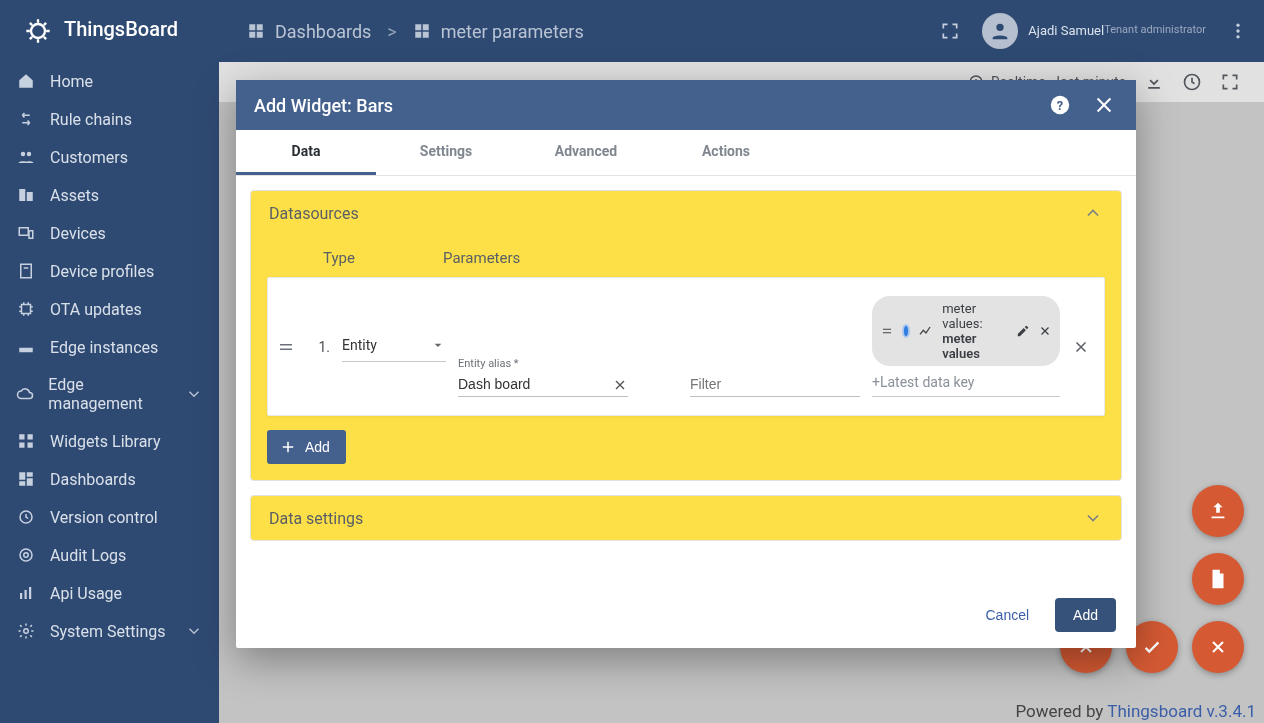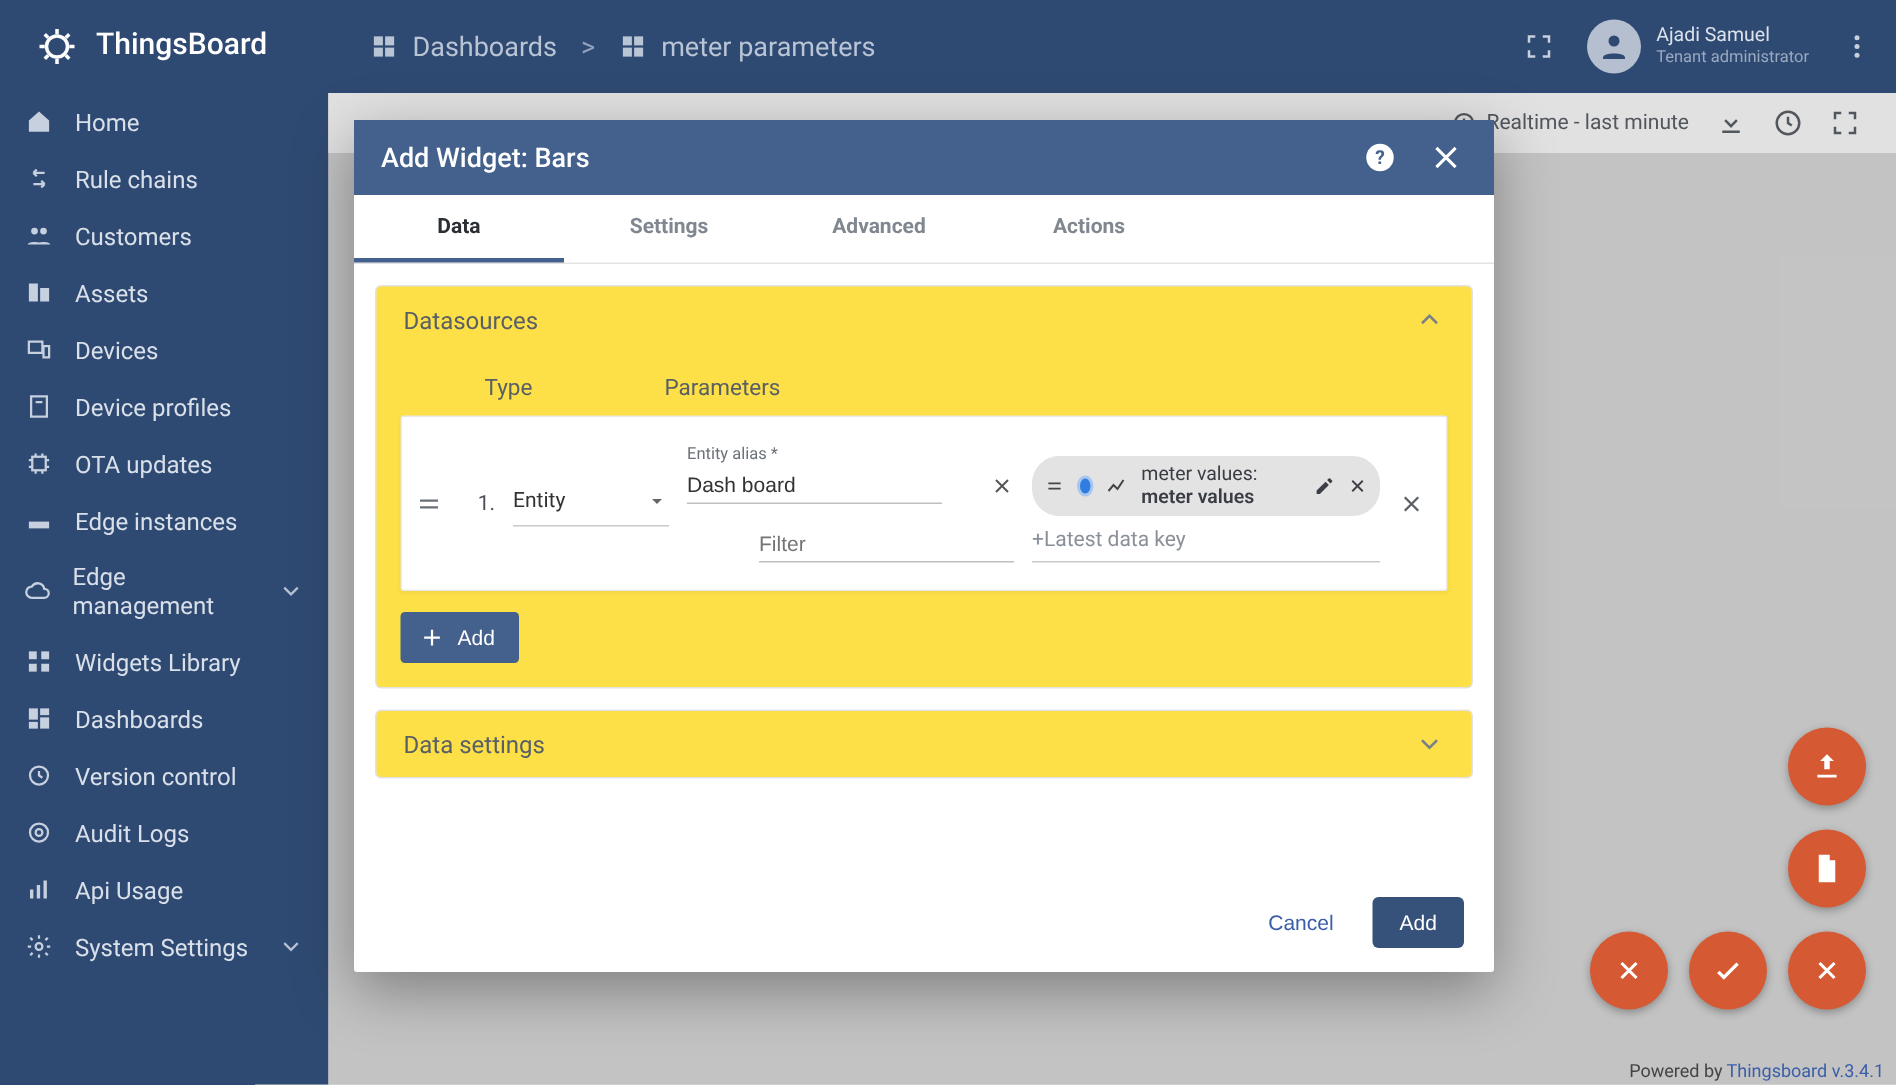--- a/index.html
+++ b/index.html
@@ -10,21 +10,21 @@
 .brand { width:219px; display:flex; padding-left:24px; gap:12px; }
 .brand .logo { width:28px; height:28px; }
 .brand .name { font-size:20px; font-weight:500; color:#fff; }
 .crumbs { display:flex; align-items:center; gap:16px; color:#b9c4d4; font-size:18px; padding-left:28px; }
 .crumbs .sep { color:#93a3bb; }
 .crumbs .crumb { display:flex; align-items:center; gap:10px; cursor:pointer; }
 .appbar-right { margin-left:auto; display:flex; align-items:center; gap:18px; padding-right:12px; }
 .icon-btn { width:28px; height:28px; display:flex; align-items:center; justify-content:center; cursor:pointer; color:#c7d0dd; }
 .user-block { display:flex; align-items:center; gap:10px; cursor:pointer; }
 .user-block .avatar { width:36px; height:36px; border-radius:50%; background:#b5bfcf; display:flex; align-items:center; justify-content:center; color:#2f4a72; }
-.user-block .lines { display:flex; flex-direction:column; line-height:1.15; }
+.user-block .lines { display:flex; line-height:1.15; }
 .user-block .lines .uname { color:#dbe2ec; font-size:13px; }
 .user-block .lines .urole { color:#9aa9c0; font-size:11px; }
 
 
 .sidebar { position:absolute; left:0; top:62px; bottom:0; width:219px; background:#2f4a72; color:#d9e0ea; overflow-y:auto; }
 .sidebar .item { display:flex; align-items:center; gap:14px; padding:9px 16px; font-size:16px; cursor:pointer; color:#d9e0ea; }
 .sidebar .item .ic { width:20px; height:20px; display:flex; align-items:center; justify-content:center; color:#c6d0df; }
 .sidebar .item .chev { margin-left:auto; color:#b5c0d2; }
 
 
@@ -33,25 +33,25 @@
 .toolbar-backdrop .tright { margin-left:auto; display:flex; align-items:center; gap:18px; color:#484e57; }
 .toolbar-backdrop .tright .rt { display:flex; align-items:center; gap:6px; }
 
 .overlay { position:absolute; left:219px; top:62px; right:0; bottom:0; background:rgba(120,120,120,.22); }
 
 
 .fabs { position:absolute; right:20px; bottom:50px; display:flex; flex-direction:column; gap:16px; align-items:flex-end; }
 .fab { width:52px; height:52px; border-radius:50%; background:#d55a33; color:#fff; display:flex; align-items:center; justify-content:center; box-shadow:0 2px 6px rgba(0,0,0,.3); cursor:pointer; }
 .fabs .row { display:flex; gap:14px; }
 
-.footer { position:absolute; right:8px; bottom:2px; font-size:12px; color:#3a5ea8; }
+.footer { position:absolute; right:8px; bottom:2px; font-size:17px; color:#3a5ea8; }
 .footer .muted { color:#444; }
 
 
-.dialog { position:absolute; left:236px; top:80px; width:760px; background:#fff; border-radius:2px; box-shadow:0 12px 40px rgba(0,0,0,.35); display:flex; flex-direction:column; height:568px; }
+.dialog { position:absolute; left:236px; top:80px; width:900px; background:#fff; border-radius:2px; box-shadow:0 12px 40px rgba(0,0,0,.35); display:flex; flex-direction:column; height:568px; }
 .dialog-header { height:50px; background:#44618d; color:#fff; display:flex; align-items:center; padding:0 18px; }
 .dialog-header .ttl { font-size:18px; font-weight:500; }
 .dialog-header .hright { margin-left:auto; display:flex; align-items:center; gap:16px; }
 .dialog-header .hbtn { width:28px; height:28px; display:flex; align-items:center; justify-content:center; cursor:pointer; }
 
 .tabs { display:flex; border-bottom:1px solid #e3e3e3;font-weight:bold; }
 .tabs .tab { flex:0 0 auto; width:140px; text-align:center; padding:13px 0; font-size:14px; color:#808790; cursor:pointer; }
 .tabs .tab.active { color:#2b2f33; border-bottom:3px solid #44618d; }
 
 .dialog-body { padding:14px; overflow-y:auto; flex:1; }
@@ -424,21 +424,21 @@
           <div class="ds-type">
             <div class="ds-select">
               <span>Entity</span>
               <svg viewBox="0 0 24 24" width="16" height="16" fill="#666">
                   <path d="M7 10l5 5 5-5z"></path>
                 </svg>
             </div>
           </div>
 
           <div class="ds-col-params">
-            <div style="display:flex; flex-direction:column; gap:14px;">
+            <div style="display:flex; gap:14px;align-items:flex-end;">
               <div class="field has-clear">
                 <span class="lbl">Entity alias *</span>
                 <input class="inp" value="Dash board" style="">
                 <span class="clear">
                     <svg viewBox="0 0 24 24" width="16" height="16" fill="none" stroke="#555" stroke-width="2">
                       <path d="M6 6l12 12M18 6L6 18"></path>
                     </svg>
                   </span>
               </div>
               <div class="field">

